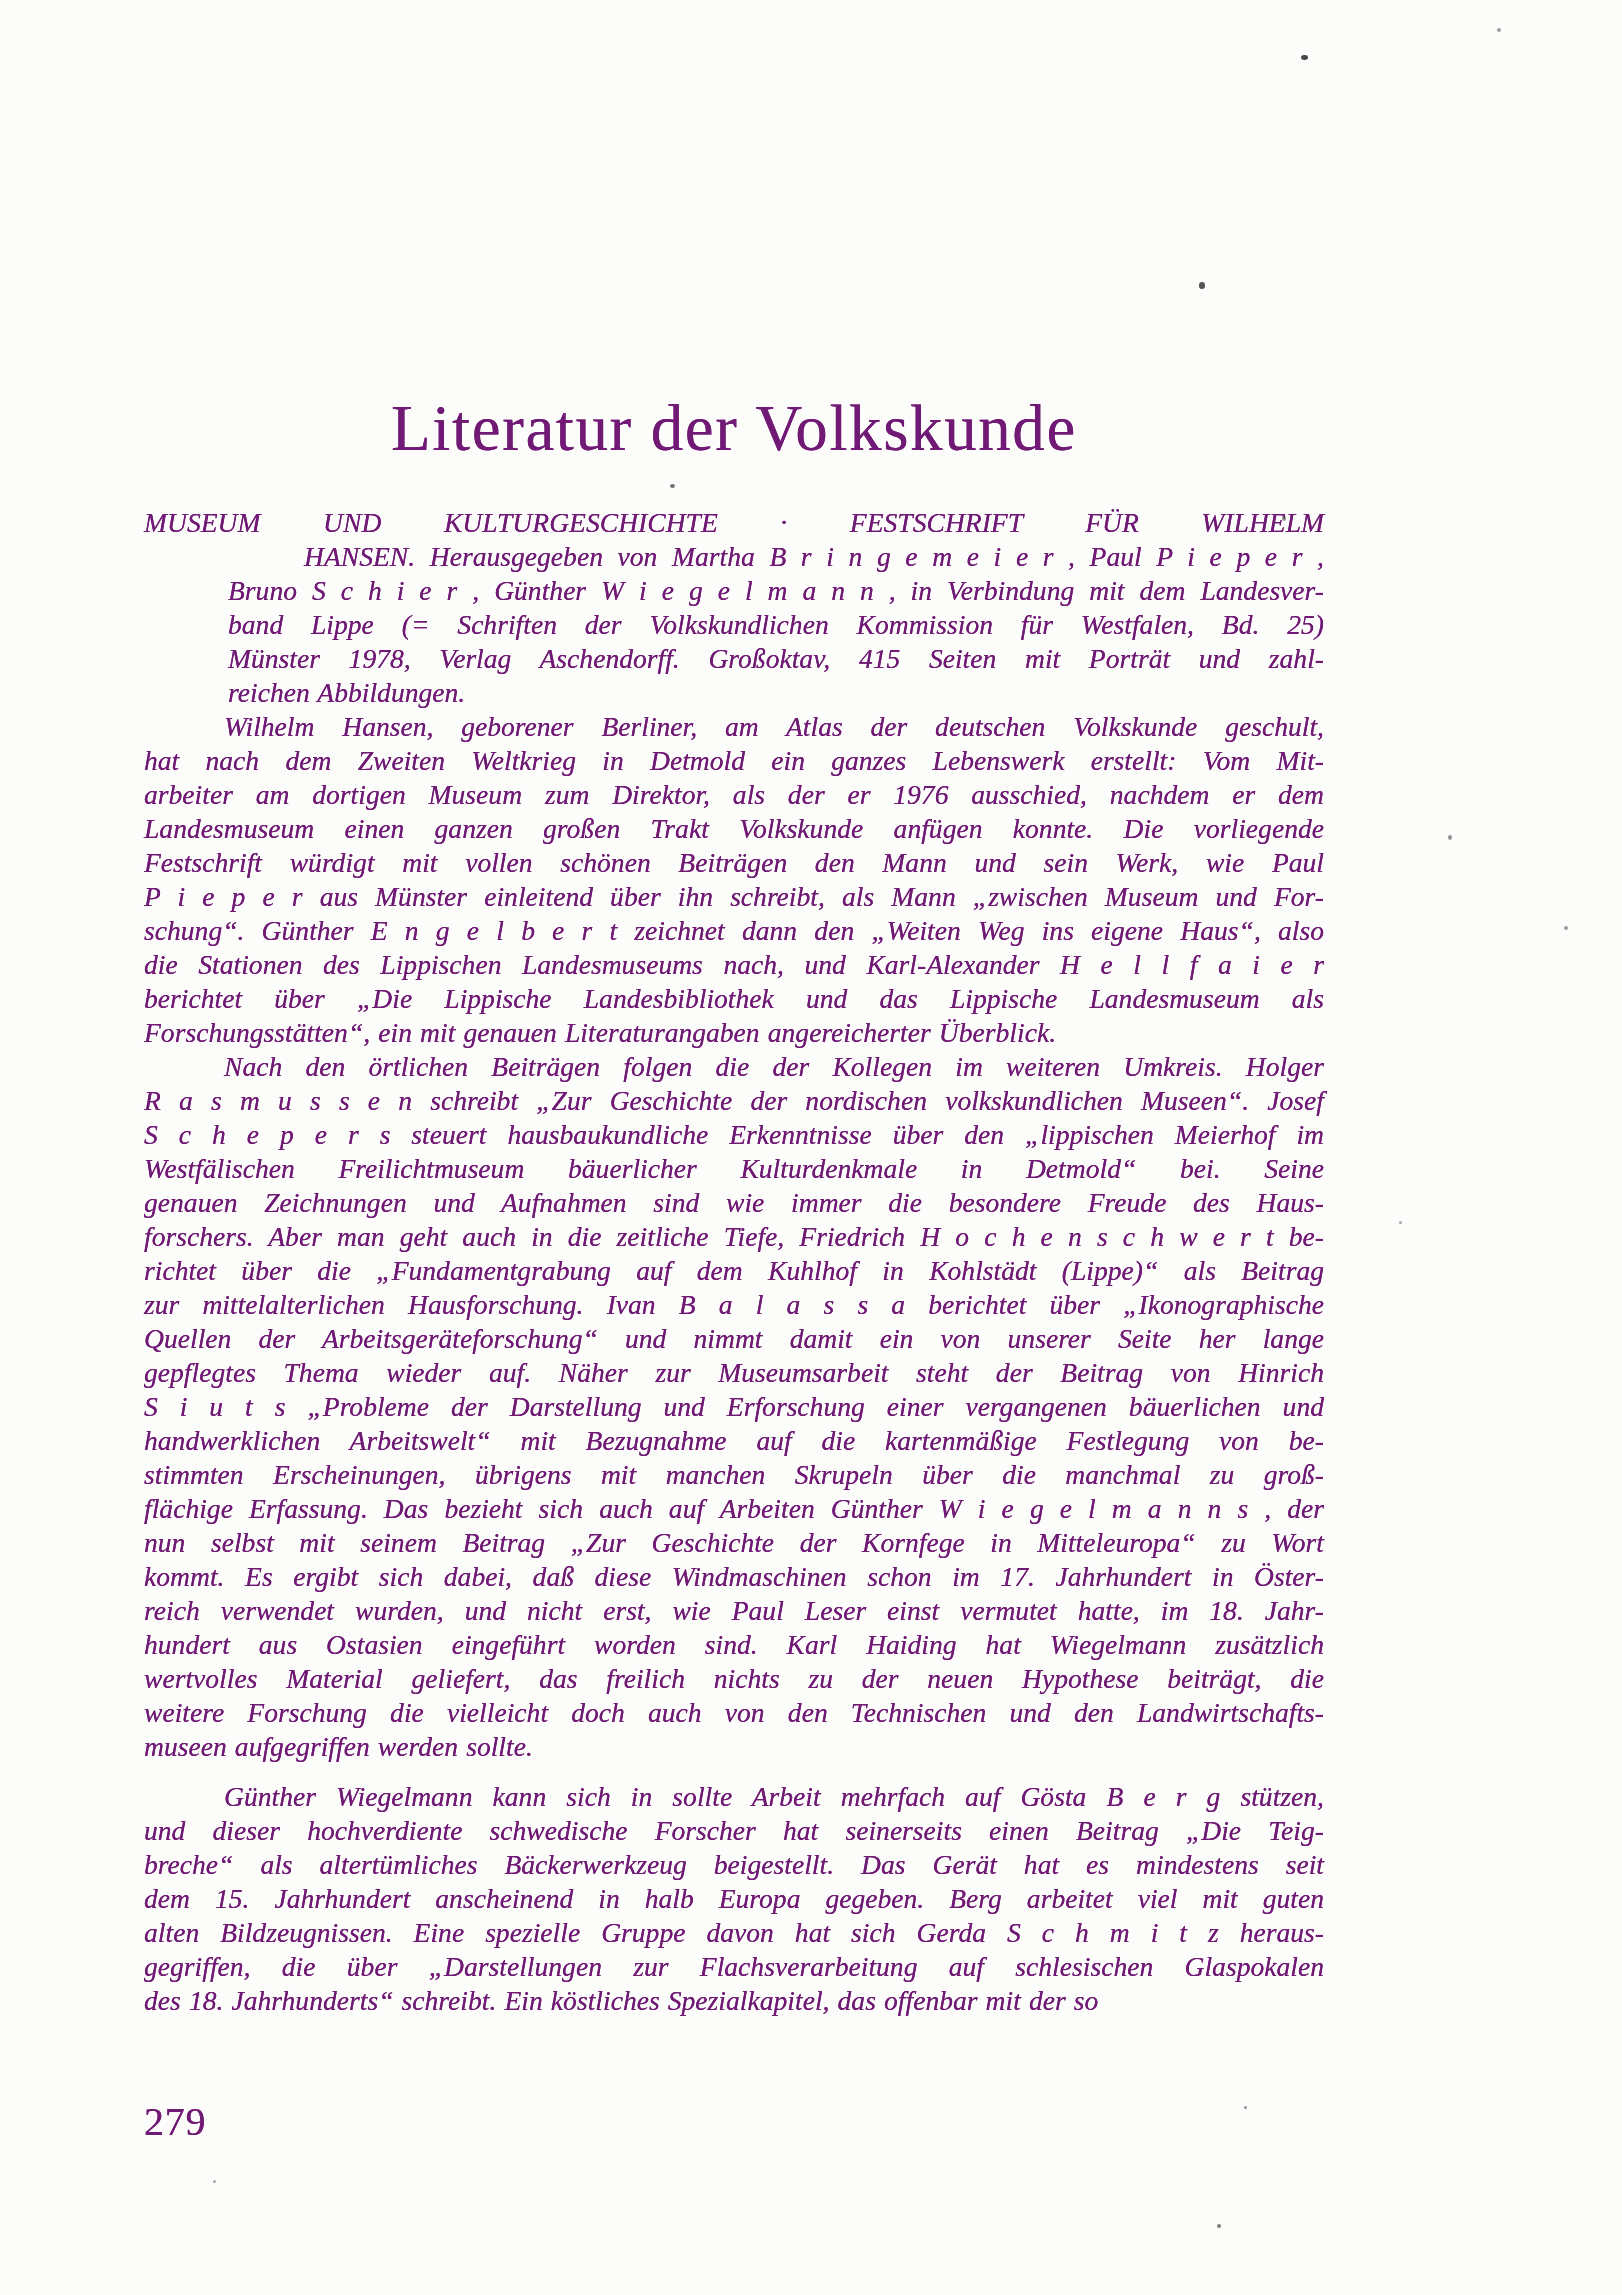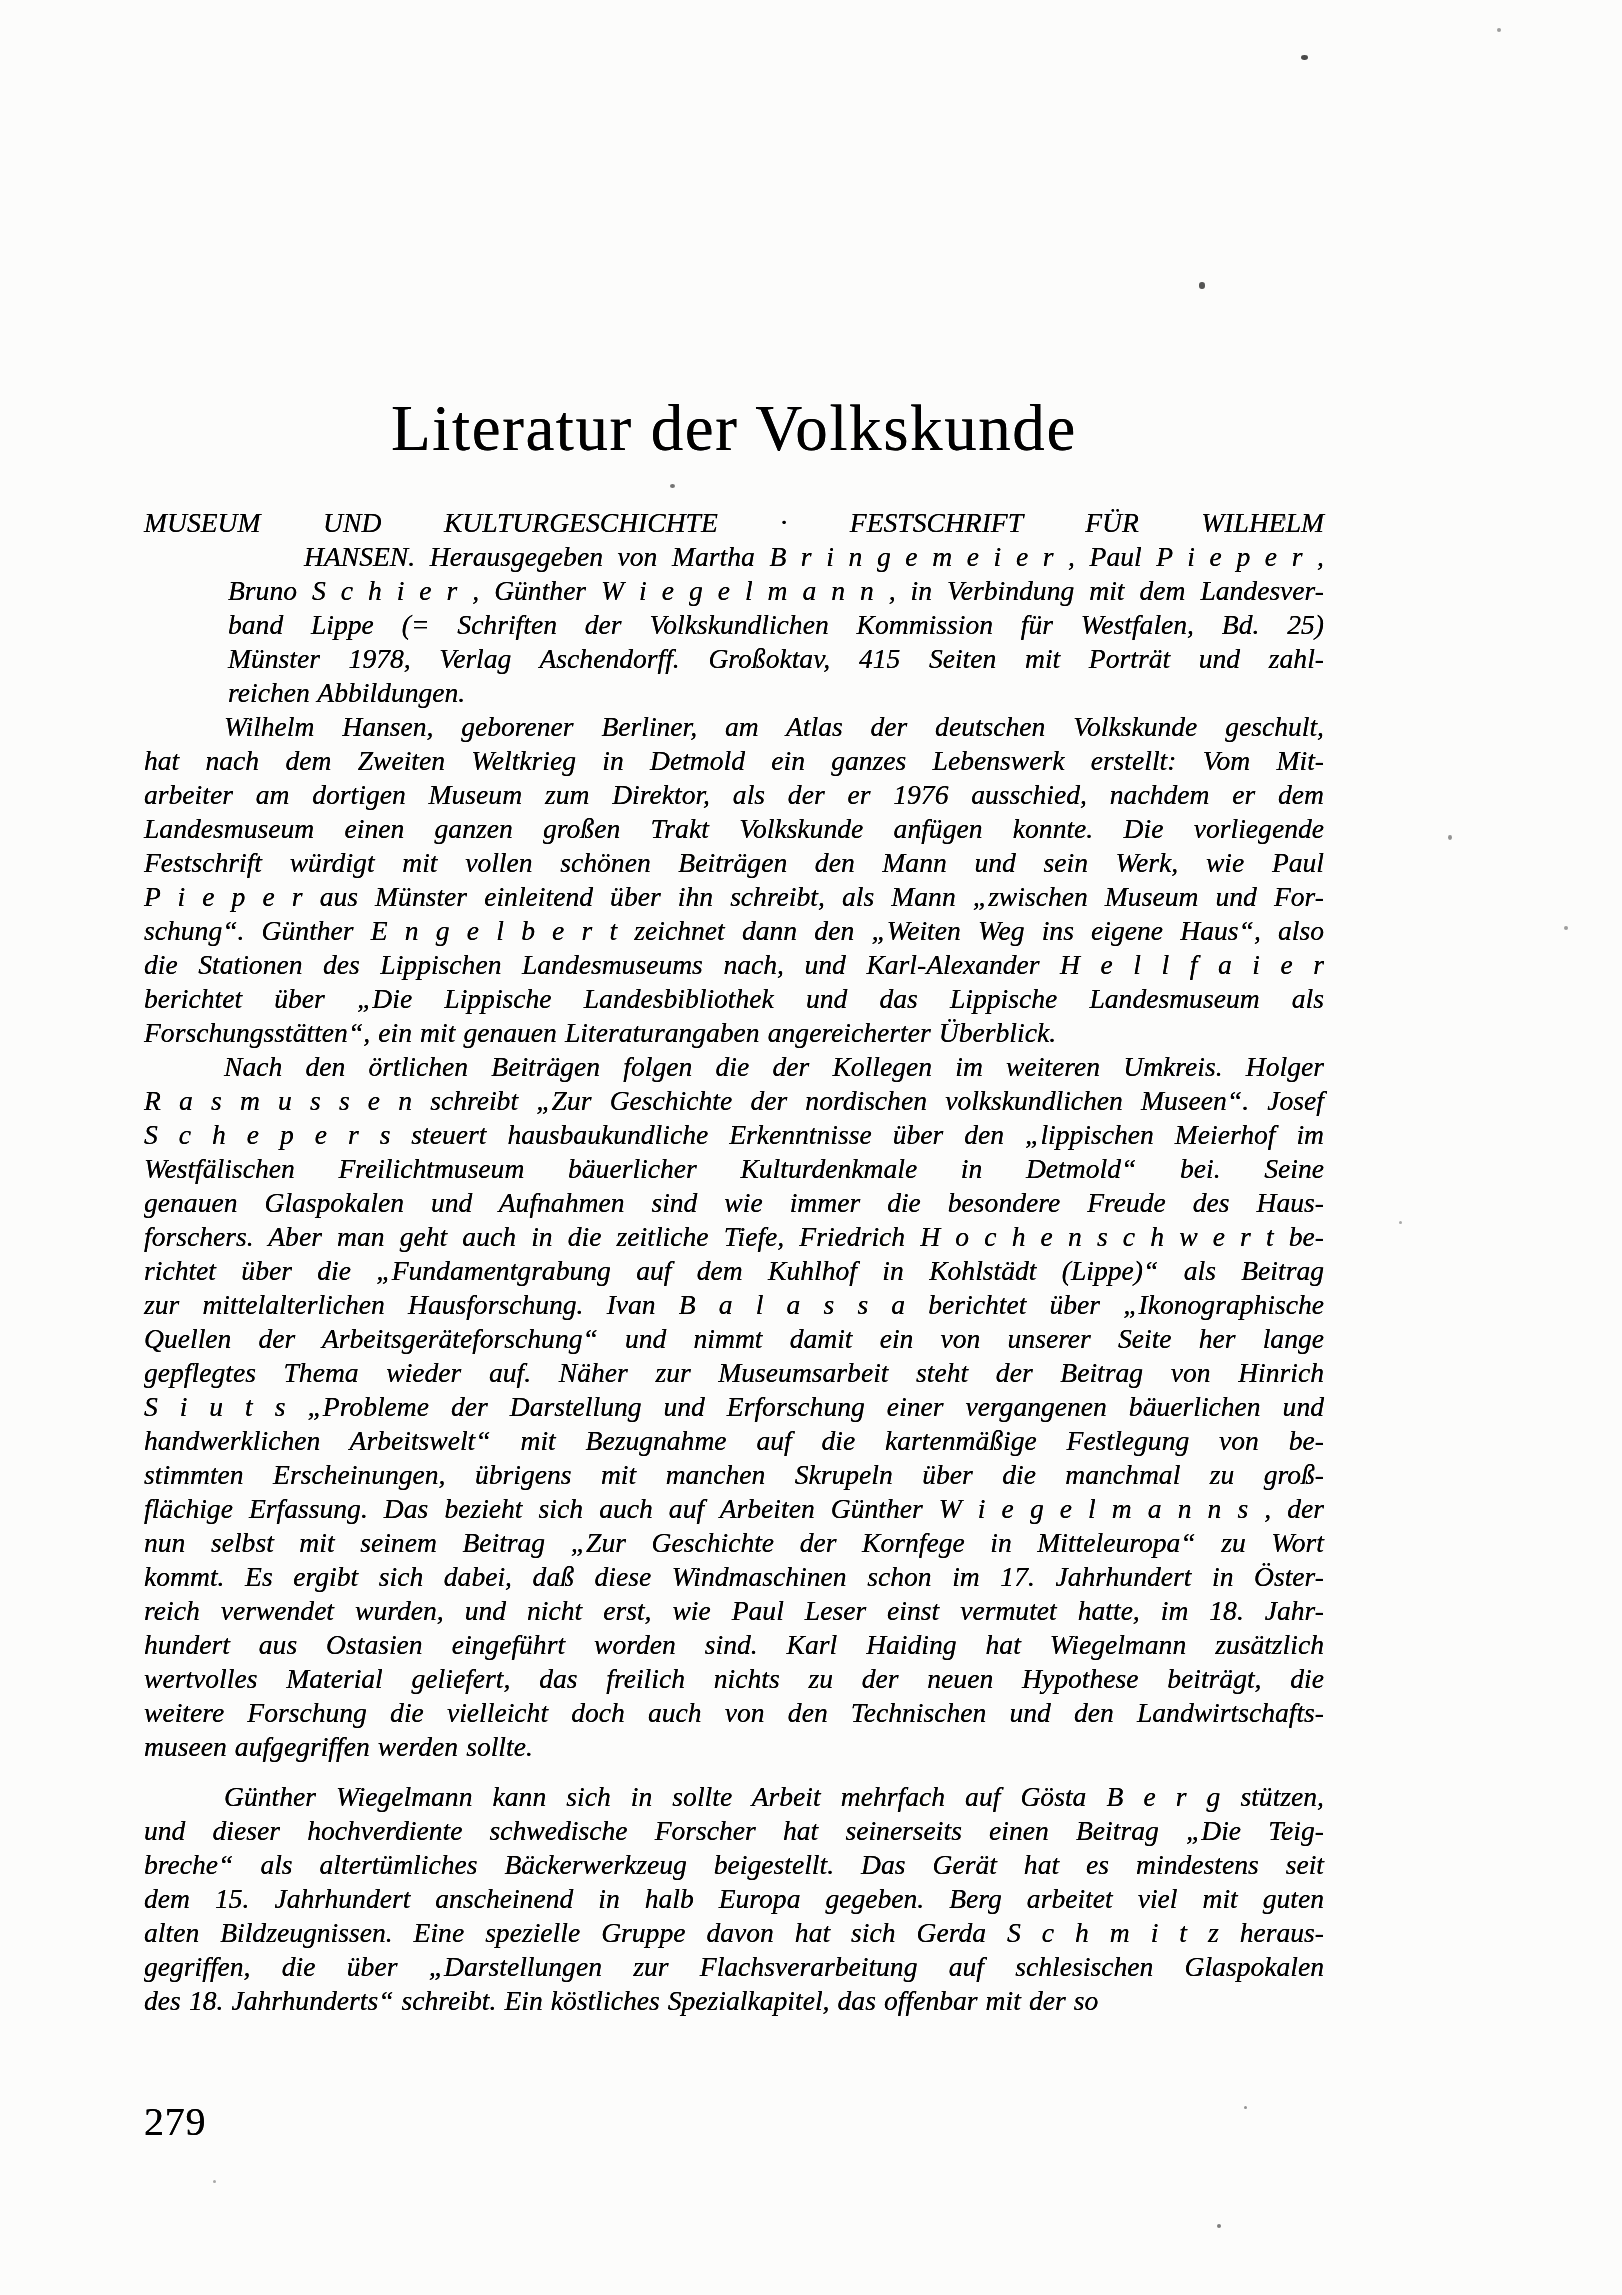--- a/index.html
+++ b/index.html
@@ -5,21 +5,21 @@
   html, body {
     margin: 0;
     padding: 0;
     background: #ffffff;
   }
   .page {
     position: relative;
     width: 1622px;
     height: 2295px;
     background: #fcfcfb;
-    color: #000000;
+    color: #701a75;
     font-family: "Liberation Serif", "DejaVu Serif", serif;
     overflow: hidden;
   }
   .title {
     position: absolute;
     top: 394px;
     left: 144px;
     width: 1180px;
     margin: 0;
     font-size: 65px;
@@ -97,21 +97,21 @@
         <div class="line">schung“. Günther E n g e l b e r t zeichnet dann den „Weiten Weg ins eigene Haus“, also</div>
         <div class="line">die Stationen des Lippischen Landesmuseums nach, und Karl-Alexander H e l l f a i e r</div>
         <div class="line">berichtet über „Die Lippische Landesbibliothek und das Lippische Landesmuseum als</div>
         <div class="line">Forschungsstätten“, ein mit genauen Literaturangaben angereicherter Überblick.</div>
       </div>
     <div class="para">
         <div class="line">Nach den örtlichen Beiträgen folgen die der Kollegen im weiteren Umkreis. Holger</div>
         <div class="line">R a s m u s s e n schreibt „Zur Geschichte der nordischen volkskundlichen Museen“. Josef</div>
         <div class="line">S c h e p e r s steuert hausbaukundliche Erkenntnisse über den „lippischen Meierhof im</div>
         <div class="line">Westfälischen Freilichtmuseum bäuerlicher Kulturdenkmale in Detmold“ bei. Seine</div>
-        <div class="line">genauen Glaspokalen und Aufnahmen sind wie immer die besondere Freude des Haus-</div>
+        <div class="line">genauen Zeichnungen und Aufnahmen sind wie immer die besondere Freude des Haus-</div>
         <div class="line">forschers. Aber man geht auch in die zeitliche Tiefe, Friedrich H o c h e n s c h w e r t be-</div>
         <div class="line">richtet über die „Fundamentgrabung auf dem Kuhlhof in Kohlstädt (Lippe)“ als Beitrag</div>
         <div class="line">zur mittelalterlichen Hausforschung. Ivan B a l a s s a berichtet über „Ikonographische</div>
         <div class="line">Quellen der Arbeitsgeräteforschung“ und nimmt damit ein von unserer Seite her lange</div>
         <div class="line">gepflegtes Thema wieder auf. Näher zur Museumsarbeit steht der Beitrag von Hinrich</div>
         <div class="line">S i u t s „Probleme der Darstellung und Erforschung einer vergangenen bäuerlichen und</div>
         <div class="line">handwerklichen Arbeitswelt“ mit Bezugnahme auf die kartenmäßige Festlegung von be-</div>
         <div class="line">stimmten Erscheinungen, übrigens mit manchen Skrupeln über die manchmal zu groß-</div>
         <div class="line">flächige Erfassung. Das bezieht sich auch auf Arbeiten Günther W i e g e l m a n n s , der</div>
         <div class="line">nun selbst mit seinem Beitrag „Zur Geschichte der Kornfege in Mitteleuropa“ zu Wort</div>

